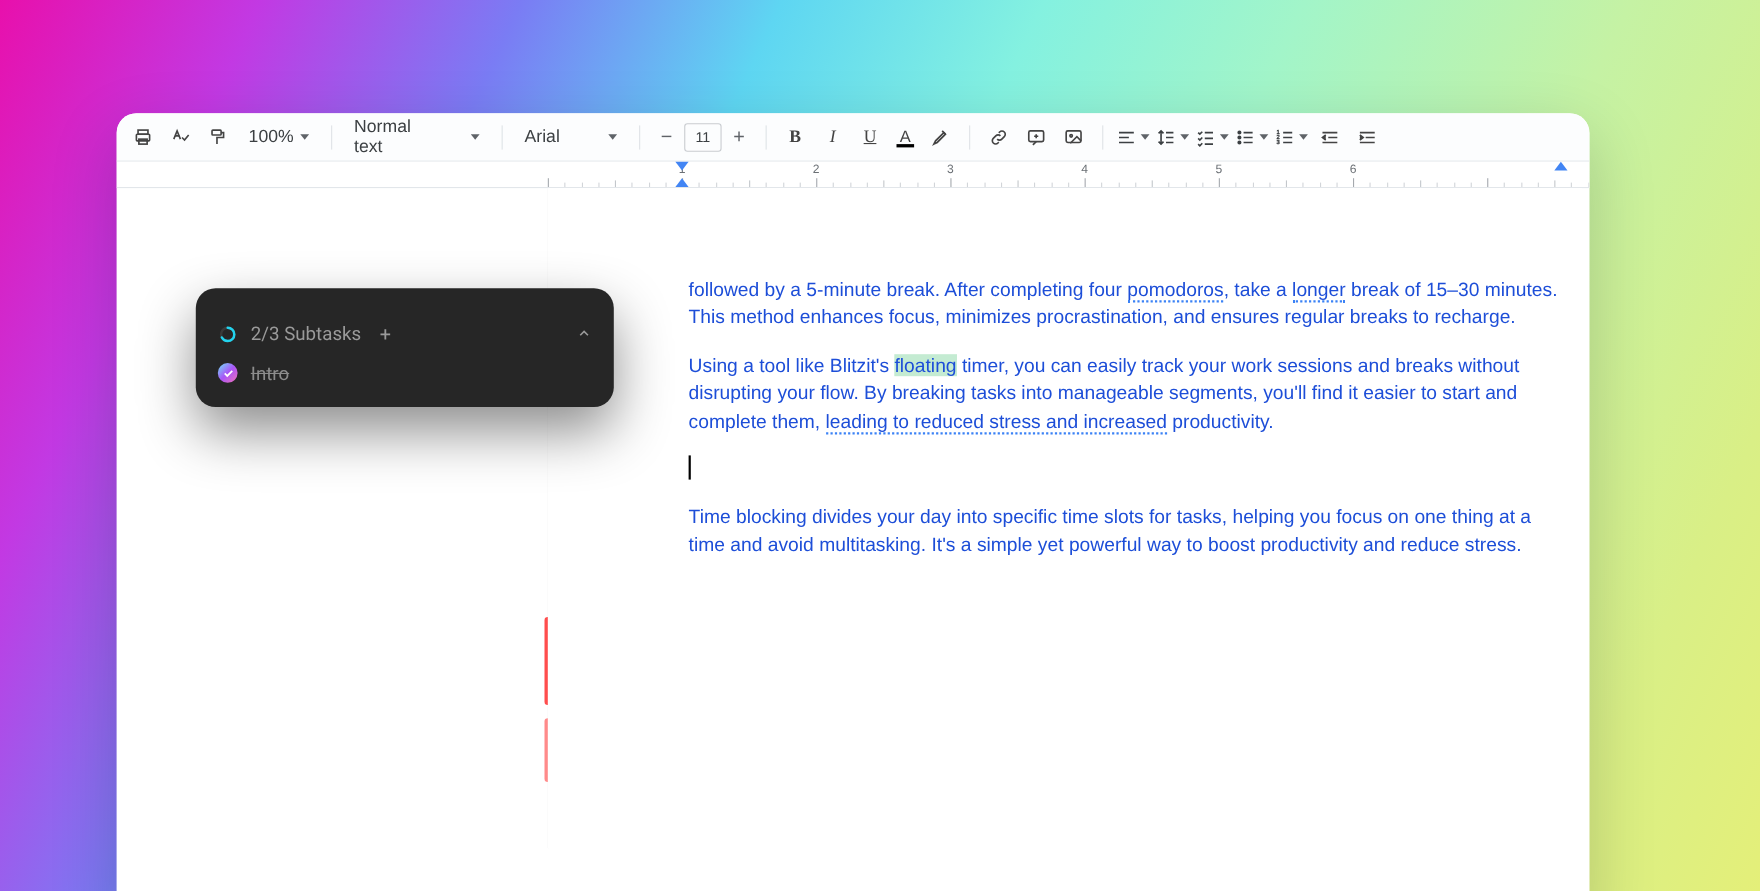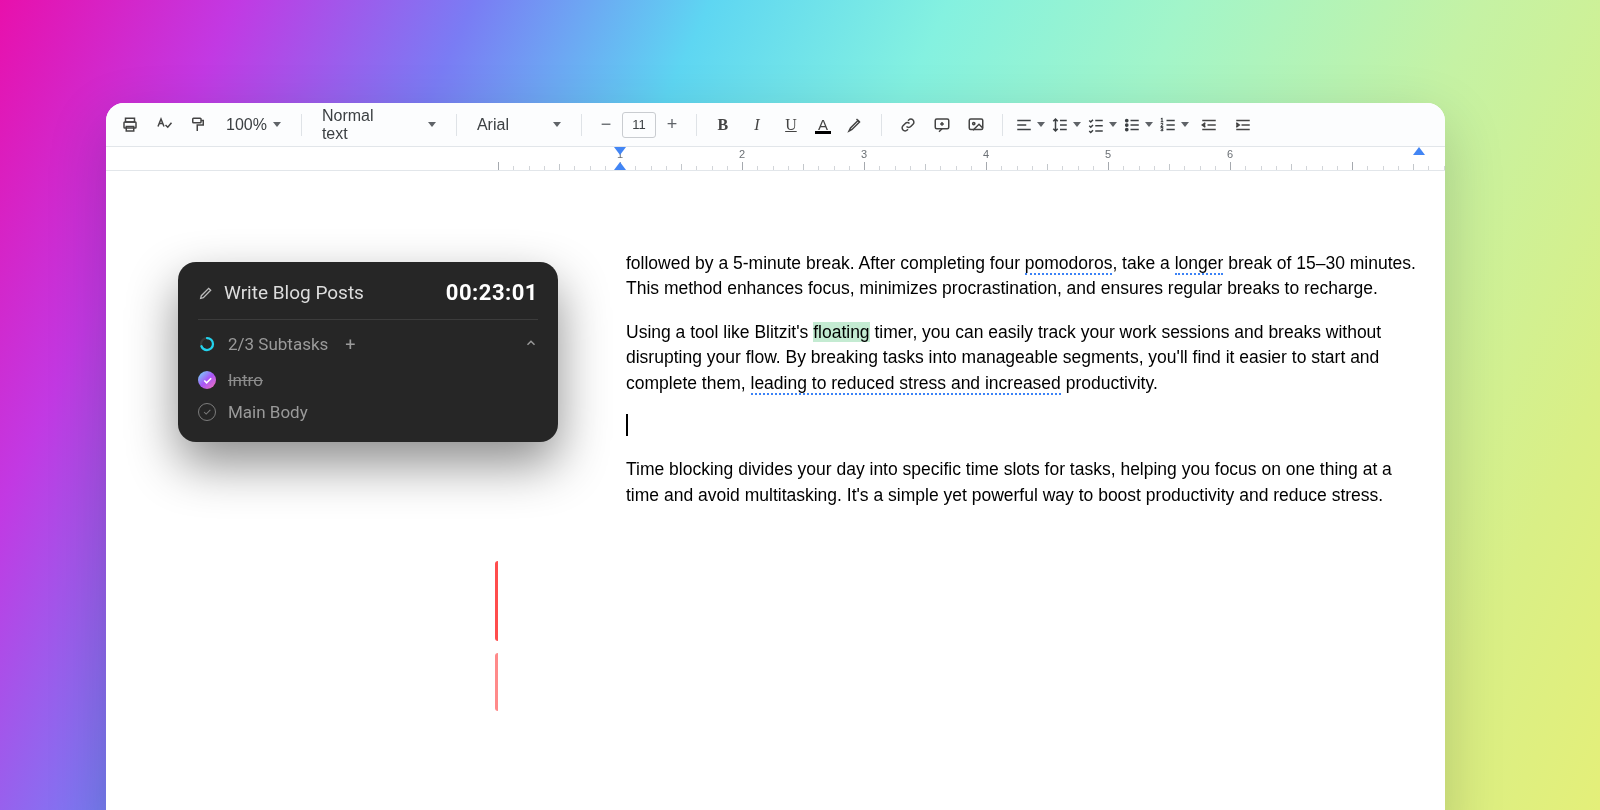--- a/index.html
+++ b/index.html
@@ -45,21 +45,21 @@
   .ruler-num { position:absolute; top:1px; font-size:11px; color:#6b7075; transform: translateX(-50%); }
   .tick-major { position:absolute; bottom:0; width:1px; height:8px; background:#a5a9ae; }
   .tick-mid   { position:absolute; bottom:0; width:1px; height:6px; background:#c3c7cb; }
   .tick-minor { position:absolute; bottom:0; width:1px; height:4px; background:#d2d5d9; }
   .indent-top { position:absolute; top:0; width:0; height:0; border-left:6px solid transparent; border-right:6px solid transparent; border-top:8px solid #4285f4; transform:translateX(-6px); }
   .indent-bot { position:absolute; bottom:0; width:0; height:0; border-left:6px solid transparent; border-right:6px solid transparent; border-bottom:8px solid #4285f4; transform:translateX(-6px);}
   .right-margin { position:absolute; top:0; width:0; height:0; border-left:6px solid transparent; border-right:6px solid transparent; border-bottom:8px solid #4285f4; transform:translateX(-6px);}
   
   .page-area { position:absolute; top:68px; left:0; right:0; bottom:0; overflow:hidden; }
   .page { position:absolute; left:392px; top:0; width:940px; height:600px; background:#fff; }
-  .content { position:absolute; left:128px; top:80px; width:800px; font-size:17.5px; line-height:1.45; color:#000000; }
+  .content { position:absolute; left:128px; top:80px; width:800px; font-size:17.5px; line-height:1.45; color:#1d4ed8; }
   .content p { margin-bottom: 18px; }
   .content h2 { font-size:22px; font-weight:700; margin: 30px 0 18px 0; }
   .spell { border-bottom: 2px dotted #3b82f6; }
   .grammar { border-bottom: 2px dotted #3b82f6; }
   .highlight { background:#c4ebd2; }
   .cursor { display:inline-block; width:1.5px; height:22px; background:#000; vertical-align:text-bottom; }
   
   .page-edge { position:absolute; left:392px; top:0; width:1px; height:600px; background:#e6e8eb; }
   .collab-top { position:absolute; left:389px; top:390px; width:7px; height:80px; background:#ff4d4d; border-radius:3px; }
   .collab-bot { position:absolute; left:389px; top:482px; width:7px; height:58px; background:#ff8a8a; border-radius:3px; }
@@ -73,21 +73,21 @@
   .w-head { display:flex; align-items:center; justify-content:space-between; padding-bottom:14px; border-bottom:1px solid #3c3c3c; }
   .w-title { display:flex; align-items:center; gap:10px; font-size:19px; color:#ddd; }
   .w-title svg { width:16px; height:16px; }
   .w-time { font-weight:700; font-size:22px; color:#fff; letter-spacing:0.5px; font-variant-numeric: tabular-nums; }
   .w-sub { display:flex; align-items:center; gap:12px; padding:14px 0 10px 0; color:#9a9a9a;justify-content:center; }
   .spinner { width:18px; height:18px; }
   .w-sub-label { font-size:17px; }
   .w-plus { width:20px; height:20px; border-radius:50%; display:flex; align-items:center; justify-content:center; color:#9a9a9a; font-size:18px; cursor:pointer; }
   .w-collapse { margin-left:auto; color:#9a9a9a; cursor:pointer; }
   .w-items { display:flex; flex-direction:column; gap:12px; padding-top:6px; }
-  .w-item { display:flex; align-items:center; gap:12px; font-size:17px; }
+  .w-item { display:flex; gap:12px; font-size:17px; }
   .chk { width:18px; height:18px; border-radius:50%; display:flex; align-items:center; justify-content:center; }
   .chk.done { background: linear-gradient(135deg,#6ee7f9,#a855f7,#f472b6); }
   .chk.done svg { width:11px; height:11px; }
   .chk.todo { border:1.6px solid #7c7c7c; }
   .chk.todo svg { width:10px; height:10px; color:#7c7c7c;}
   .strike { text-decoration: line-through; color:#8c8c8c; }
   .pending { color:#9a9a9a; }
 </style>
 </head>
 <body>
@@ -316,29 +316,20 @@
             <span>Using a tool like Blitzit's </span><span class="highlight">floating</span><span> timer, you can easily track your work sessions and breaks without disrupting your flow. By breaking tasks into manageable segments, you'll find it easier to start and complete them, </span><span class="grammar">leading to reduced stress and increased</span><span> productivity.</span>
           </p>
           <p><span class="cursor"></span></p>
           <p>Time blocking divides your day into specific time slots for tasks, helping you focus on one thing at a time and avoid multitasking. It's a simple yet powerful way to boost productivity and reduce stress.</p>
         </div>
       </div>
     </div>
   </div>
 
   <div class="widget">
-    <div class="w-head">
-      <div class="w-title">
-        <svg viewBox="0 0 24 24" fill="none" stroke="#bbb" stroke-width="2">
-            <path d="M4 20l4-1L19 8l-3-3L5 16l-1 4z"></path>
-          </svg>
-        <span>Write Blog Posts</span>
-      </div>
-      <div class="w-time">00:23:01</div>
-    </div>
     <div class="w-sub">
       <svg class="spinner" viewBox="0 0 24 24">
         <circle cx="12" cy="12" r="8" stroke="#3a3a3a" stroke-width="3" fill="none"></circle>
         <circle cx="12" cy="12" r="8" stroke="#22d3ee" stroke-width="3" fill="none" stroke-dasharray="50.3" stroke-dashoffset="16.7" stroke-linecap="round" transform="rotate(-90 12 12)"></circle>
       </svg>
       <span class="w-sub-label">2/3 Subtasks</span>
       <div class="w-plus">+</div>
       <div class="w-collapse">
         <svg width="14" height="14" viewBox="0 0 24 24" fill="none" stroke="#9a9a9a" stroke-width="2.5">
             <path d="M6 15l6-6 6 6"></path>
@@ -347,23 +338,15 @@
     </div>
     <div class="w-items" id="w-items">
         <div class="w-item">
           <div class="chk done">
             <svg viewBox="0 0 24 24" fill="none" stroke="#fff" stroke-width="3.5">
               <path d="M5 12l5 5L20 7"></path>
             </svg>
           </div>
           <span class="strike">Intro</span>
         </div>
-        <div class="w-item">
-          <div class="chk todo">
-            <svg viewBox="0 0 24 24" fill="none" stroke="currentColor" stroke-width="2.5">
-              <path d="M5 12l5 5L20 7"></path>
-            </svg>
-          </div>
-          <span class="pending">Main Body</span>
-        </div>
       </div>
   </div>
 </div>
 
 </body></html>

